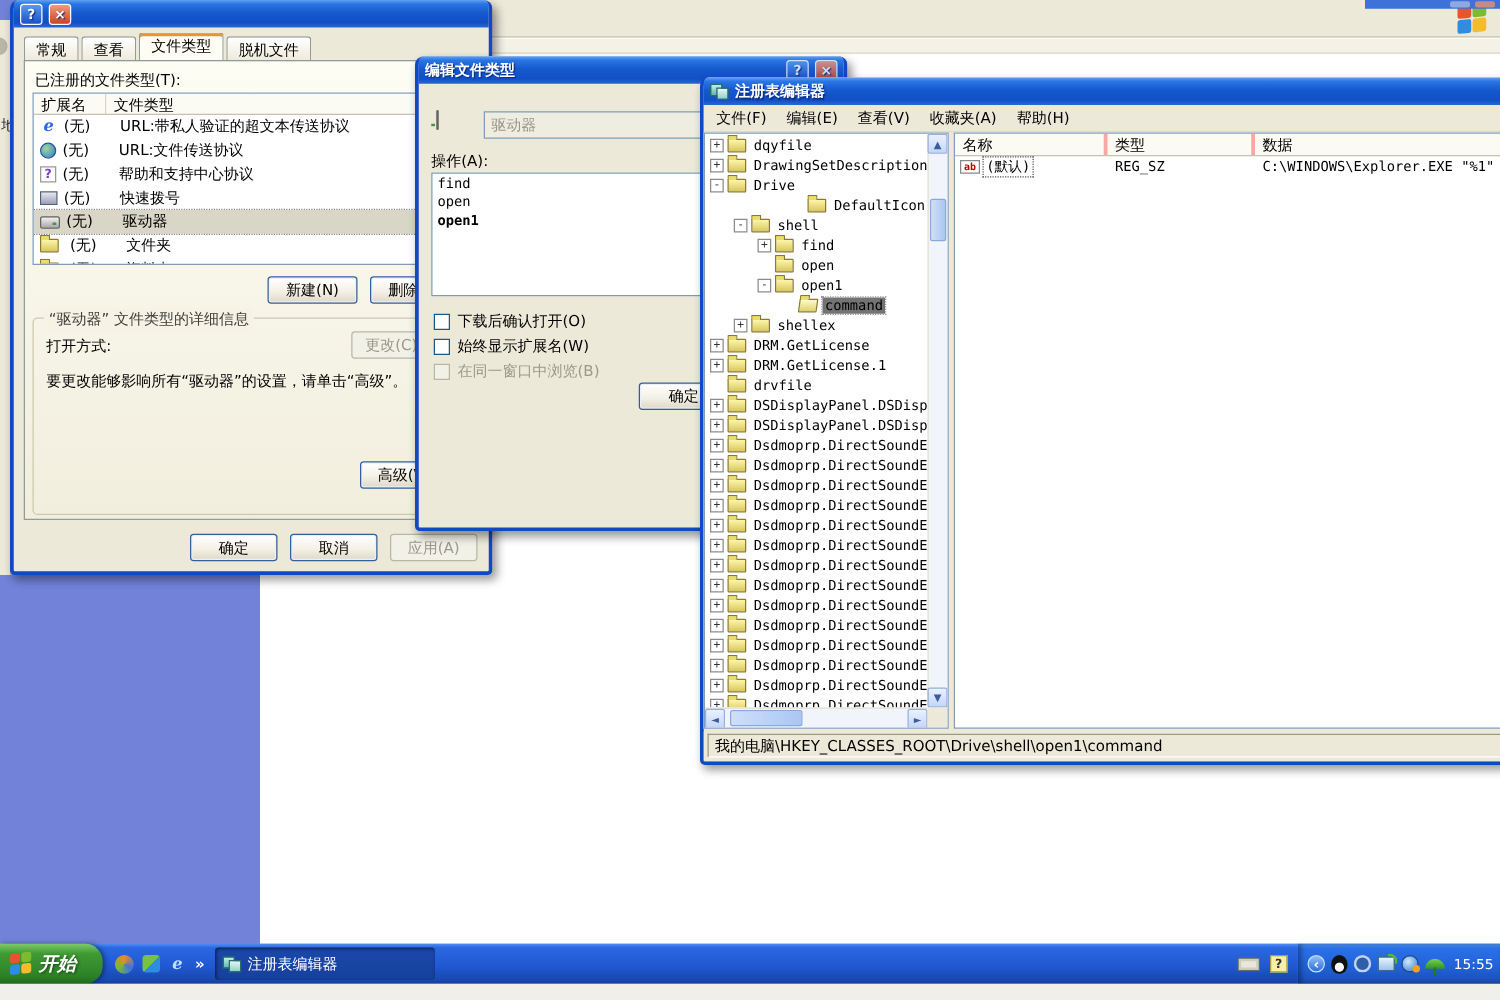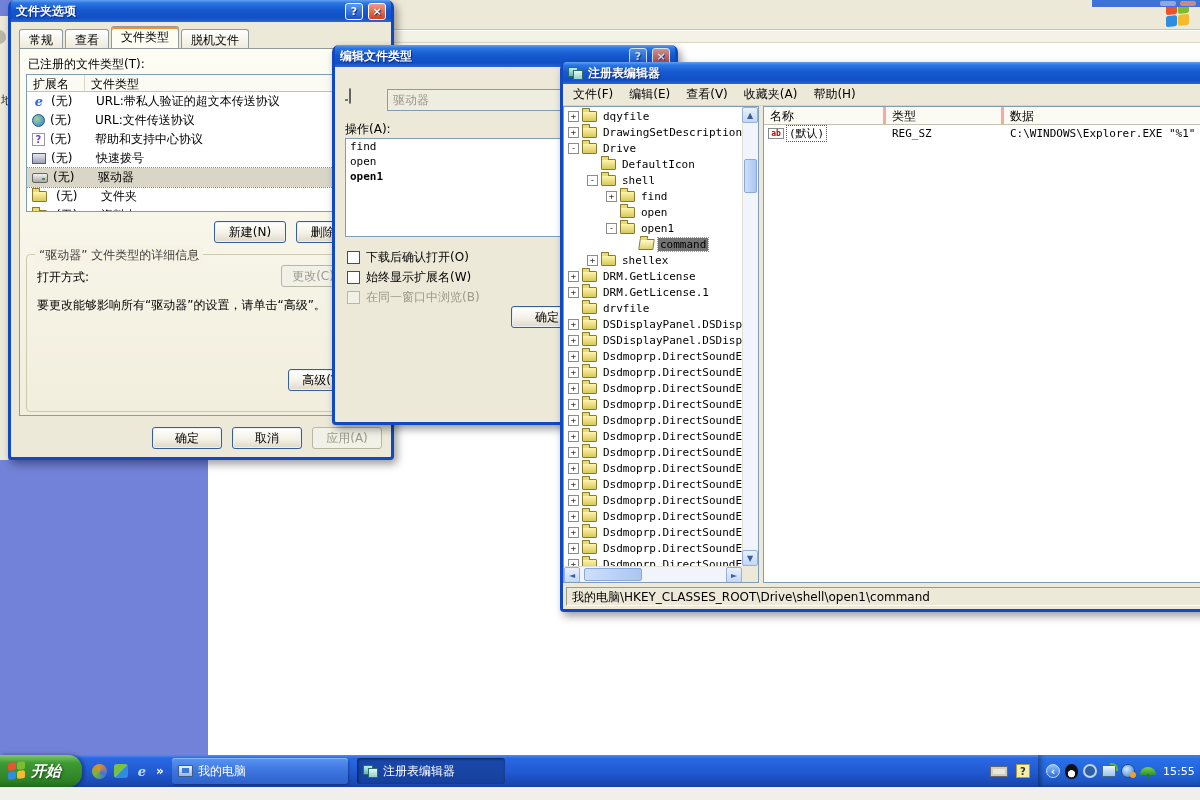--- a/index.html
+++ b/index.html
@@ -170,21 +170,20 @@
       <span class="tb-dot red"></span>
     </div>
   </div>
   <div class="left-sliver">
     <span class="orb"></span>
     <span class="addr">地</span>
   </div>
 
   <section class="win fo" style="z-index:1">
     <header class="titlebar">
-      <span class="title">文件夹选项</span>
       <span class="tbtn">?</span>
       <span class="tbtn close">×</span>
     </header>
     <div class="fo-body">
       <div class="tabs">
           <div class="tab">常规</div>
           <div class="tab">查看</div>
           <div class="tab active">文件类型</div>
           <div class="tab">脱机文件</div>
         </div>
@@ -311,21 +310,21 @@
             <div class="trow" style="padding-left: 4px;">
               <span class="exp">+</span>
               <span class="folder"></span>
               <span class="tlab">DrawingSetDescription</span>
             </div>
             <div class="trow" style="padding-left: 4px;">
               <span class="exp">-</span>
               <span class="folder"></span>
               <span class="tlab">Drive</span>
             </div>
-            <div class="trow" style="padding-left: 23px;">
+            <div class="trow" style="padding-left: 23px; justify-content: flex-end;">
               <span class="exp noexp"></span>
               <span class="folder"></span>
               <span class="tlab">DefaultIcon</span>
             </div>
             <div class="trow" style="padding-left: 23px;">
               <span class="exp">-</span>
               <span class="folder"></span>
               <span class="tlab">shell</span>
             </div>
             <div class="trow" style="padding-left: 42px;">
@@ -495,24 +494,20 @@
         </span>
       <span class="label">开始</span>
     </div>
     <div class="quick">
         <span class="ic media-player-icon"></span>
         <span class="ic messenger-icon"></span>
         <span class="ic ie-icon" style="color: rgb(191, 224, 255);">e</span>
         <span class="ic chevron-right-icon">»</span>
       </div>
     <div class="tasks">
-        <div class="taskbtn">
-          <span class="ic my-computer-icon"></span>
-          <span class="tlbl">我的电脑</span>
-        </div>
         <div class="taskbtn active">
           <span class="ic regedit-icon"></span>
           <span class="tlbl">注册表编辑器</span>
         </div>
       </div>
     <div class="pretray">
         <span class="ic keyboard-icon"></span>
         <span class="ic help-tray-icon">?</span>
       </div>
     <div class="tray">

